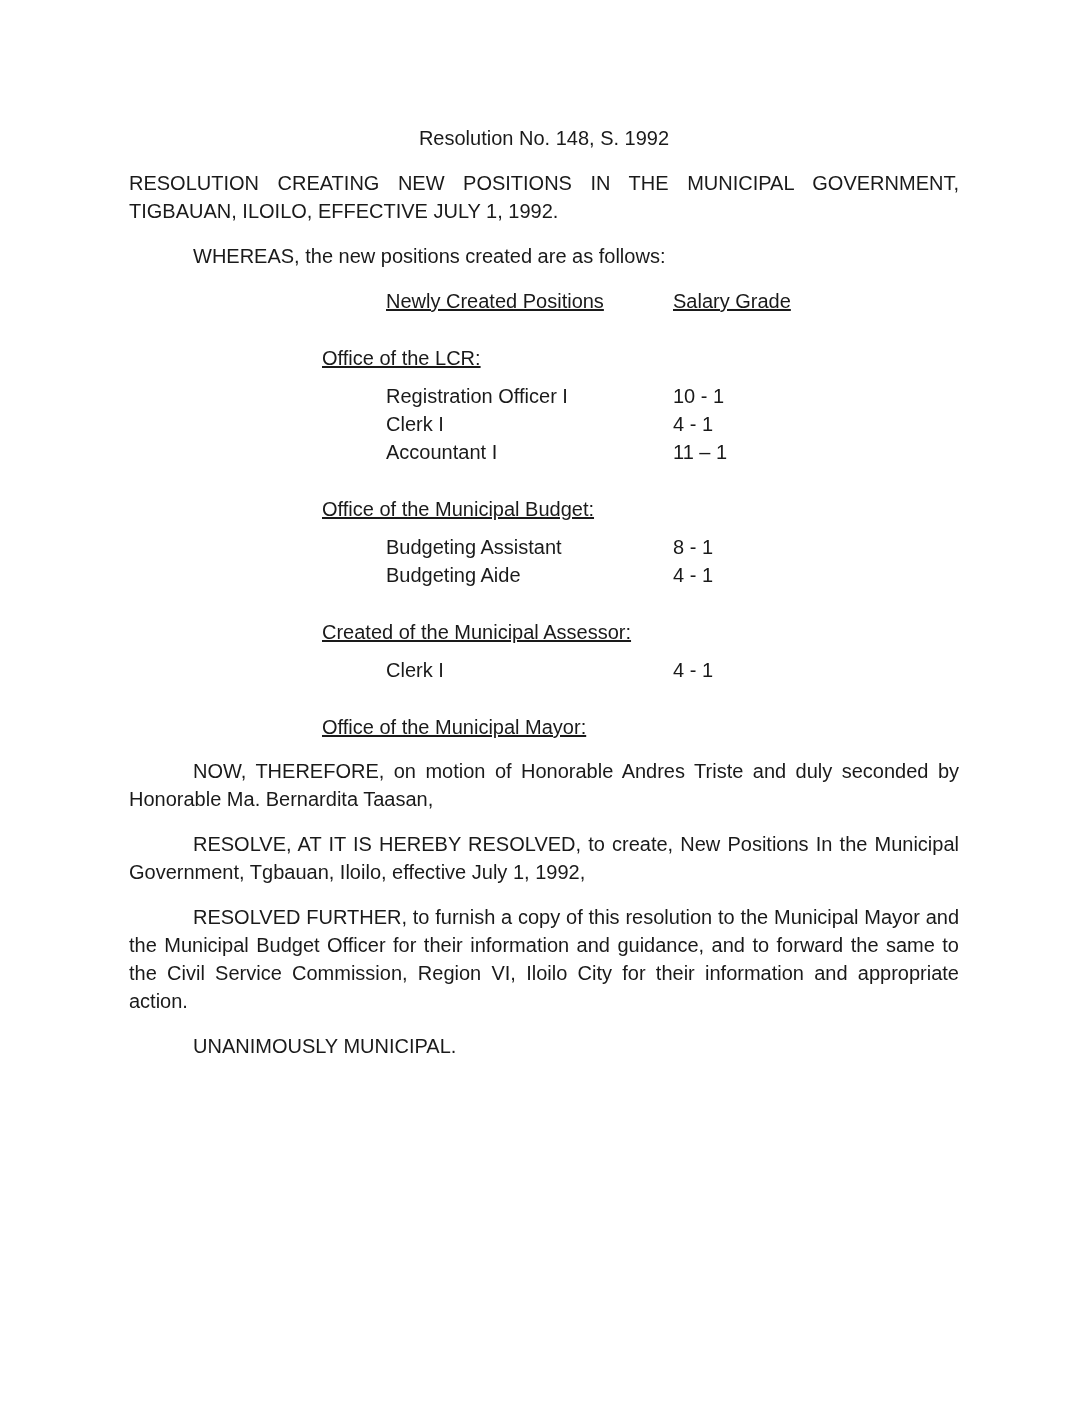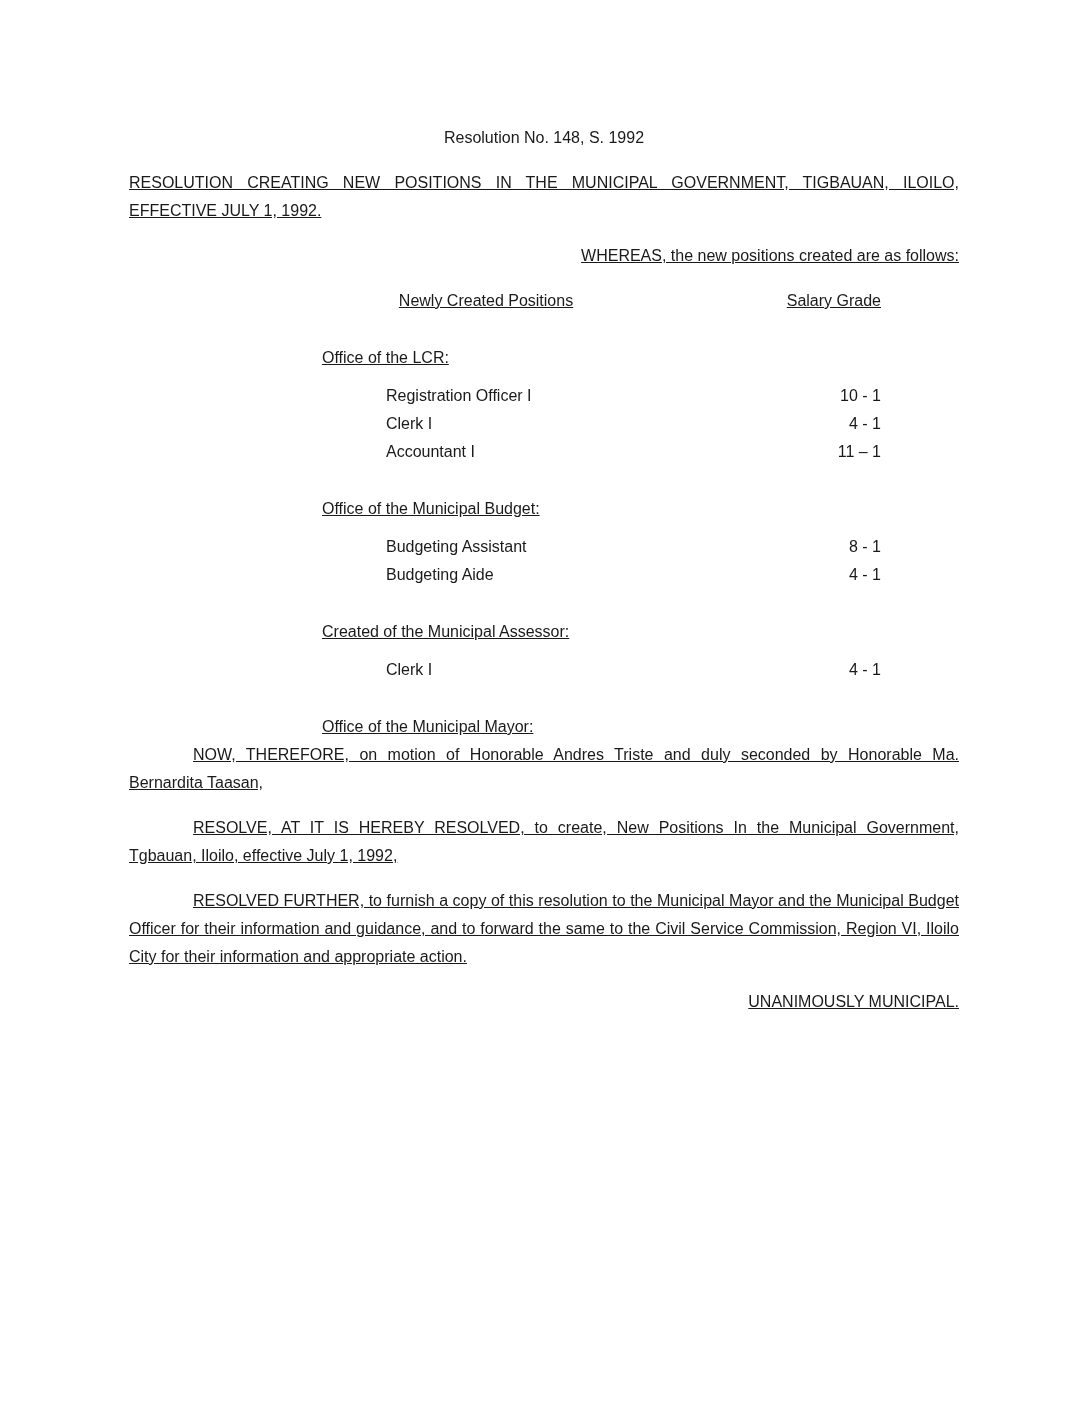--- a/index.html
+++ b/index.html
@@ -6,63 +6,62 @@
     margin: 0;
     padding: 0;
     background: #ffffff;
   }
   .page {
     position: relative;
     width: 1088px;
     height: 1408px;
     background: #ffffff;
     font-family: "Liberation Sans", sans-serif;
-    font-size: 16px;
+    font-size: 20px;
     line-height: 28px;
     color: #1a1a1a;
     box-sizing: border-box;
     padding: 124px 129px 0 129px;
     overflow: hidden;
   }
   .title {
     text-align: center;
     margin: 0 0 17px 0;
   }
   p.para {
-    margin: 0 0 17px 0;
+    margin: 16px 0 17px 0;
     text-align: justify;
-    text-decoration: underline;
   }
   p.para.indent {
     text-indent: 64px;
   }
   p.para.no-justify {
-    text-align: right;
+    text-align: left;
   }
   .tbl {
     position: relative;
   }
   .tbl-headrow {
     position: relative;
     height: 28px;
     margin-top: 16px;
   }
   .col-pos-header {
     position: absolute;
     left: 257px;
     width: 200px;
     text-align: center;
     text-decoration: underline;
     white-space: nowrap;
   }
   .col-grade {
     position: absolute;
-    left: 572px;
+    left: 544px;
     width: 180px;
-    text-align: right;
+    text-align: left;
     white-space: nowrap;
   }
   .col-grade-header {
     text-decoration: underline;
   }
   .office-heading {
     margin-left: 193px;
     text-decoration: underline;
     margin-top: 29px;
     height: 28px;

